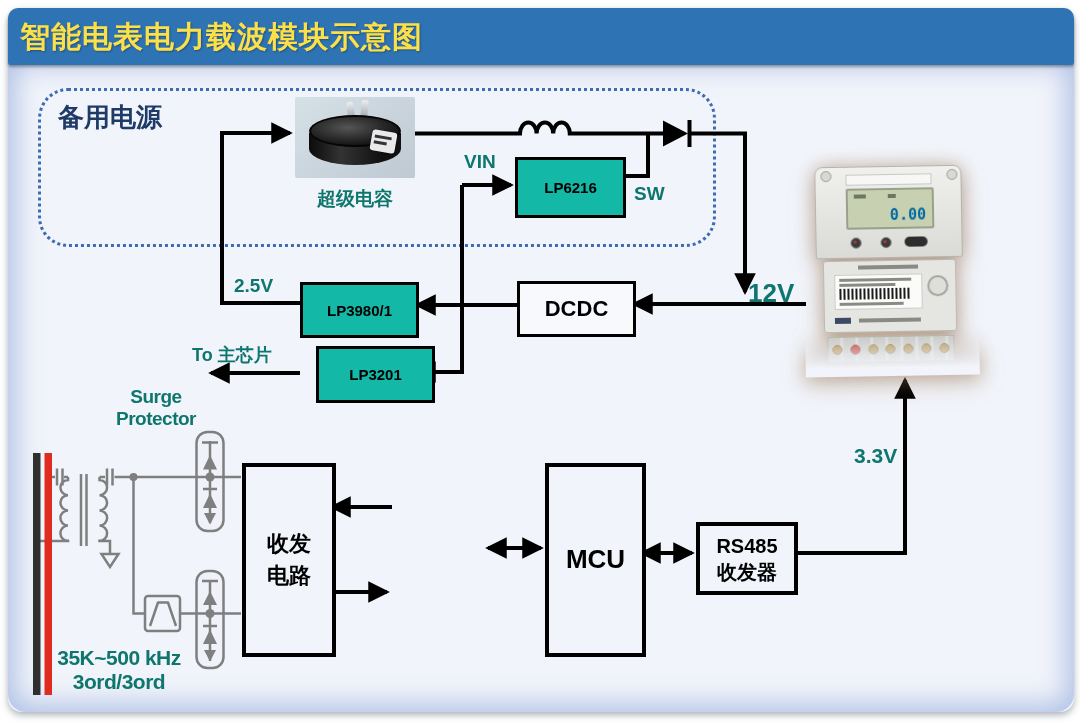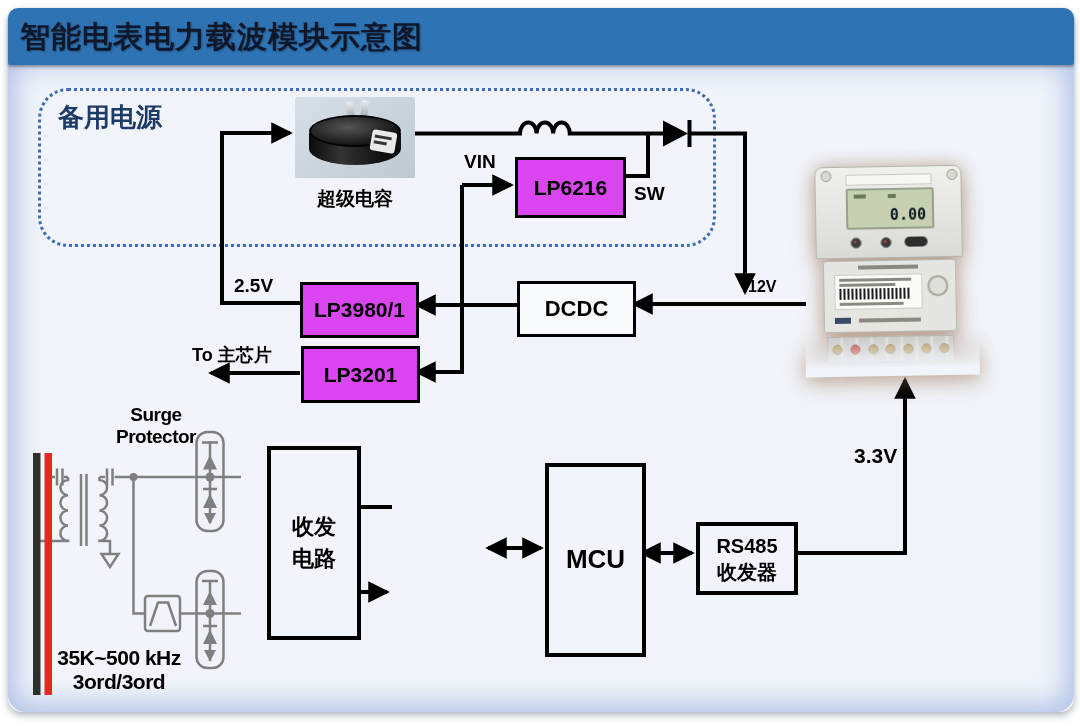--- a/index.html
+++ b/index.html
@@ -4,30 +4,30 @@
 <style>
   html,body{margin:0;padding:0;background:#ffffff;}
   .page{position:relative;width:1080px;height:727px;background:#ffffff;overflow:hidden;
         font-family:"Liberation Sans","DejaVu Sans",sans-serif;}
   .card{position:absolute;left:8px;top:8px;width:1066px;height:704px;background:#F1F4FA;
         border-radius:14px;box-shadow:0 3px 7px rgba(90,100,115,.5);z-index:0;}
   .card-glow{position:absolute;left:0;top:50px;right:0;bottom:0;border-radius:0 0 18px 18px;
         box-shadow:inset 0 0 26px 8px rgba(125,155,215,.55);z-index:0;}
   .titlebar{position:absolute;left:8px;top:8px;width:1066px;height:57px;background:#2E74B5;
         border-radius:10px 10px 3px 3px;box-shadow:0 2px 3px rgba(0,0,0,.35);z-index:4;}
-  .titlebar .t{position:absolute;left:12px;top:0;line-height:57px;color:#0f172a;font-size:30px;
+  .titlebar .t{position:absolute;left:12px;top:0;line-height:57px;color:#fde047;font-size:30px;
         font-weight:bold;letter-spacing:1px;text-shadow:1px 1px 2px rgba(0,0,0,.3);}
   .dashed-box{position:absolute;left:38px;top:88px;width:672px;height:153px;
         border:3px dotted #3D6CB4;border-radius:30px;z-index:1;}
   svg.wires{position:absolute;left:0;top:0;z-index:2;}
-  .lbl{position:absolute;color:#000000;font-weight:bold;white-space:pre-line;z-index:3;}
+  .lbl{position:absolute;color:#0f766e;font-weight:bold;white-space:pre-line;z-index:3;}
   .navy{color:#1E3A67;}
   .node{position:absolute;display:flex;align-items:center;justify-content:center;text-align:center;
         font-weight:bold;color:#000;z-index:3;white-space:pre-line;background:#F1F4FA;}
-  .chip{background:#d946ef;border:3px solid #000;font-size:21px;}
+  .chip{background:#14b8a6;border:3px solid #000;font-size:15px;}
   .white-box{background:#F7F9FC;border:3px solid #000;font-size:22px;}
   .block{border:4px solid #000;font-size:22px;line-height:1.45;}
 
   
   .supercap{position:absolute;left:295px;top:97px;width:120px;height:81px;z-index:3;
         background:linear-gradient(140deg,#D6E0E7,#BFC9D2);border-radius:2px;overflow:hidden;}
   .sc-lead{position:absolute;background:linear-gradient(#eceff1,#9fa3a8);border-radius:2px;}
   .sc-top{position:absolute;left:14px;top:18px;width:92px;height:32px;border-radius:50%;
         background:radial-gradient(ellipse at 42% 38%,#555 0%,#232323 55%,#0a0a0a 85%);
         border:2px solid #050505;box-sizing:border-box;}
@@ -44,21 +44,21 @@
         filter:drop-shadow(0 0 9px rgba(150,110,75,.45)) drop-shadow(0 8px 10px rgba(150,110,75,.3));}
   .m-top{position:absolute;left:0;top:0;width:147px;height:92px;box-sizing:border-box;
         background:linear-gradient(180deg,#F0F0EE,#DADAD6);border:1px solid #b5b5b0;
         border-radius:8px 8px 2px 2px;}
   .m-screw{position:absolute;width:9px;height:9px;border-radius:50%;background:#d9d9d4;
         border:1px solid #9a9a94;}
   .m-strip{position:absolute;left:30px;top:7px;width:84px;height:9px;background:#f7f7f5;border:1px solid #c8c8c3;}
   .m-lcd{position:absolute;left:30px;top:21px;width:84px;height:37px;background:#C7D1B2;
         border:2px solid #99A089;border-radius:2px;}
   .m-lcd .v{position:absolute;right:6px;bottom:3px;font-family:"DejaVu Sans Mono",monospace;
-        font-weight:bold;font-size:15px;color:#0f172a;}
+        font-weight:bold;font-size:15px;color:#0369a1;}
   .m-lcd .d1,.m-lcd .d2{position:absolute;top:4px;height:4px;background:#6d765f;}
   .m-btnrow{position:absolute;left:30px;top:64px;width:84px;height:20px;}
   .m-btn{position:absolute;width:9px;height:9px;border-radius:50%;background:#3a3a3a;border:1px solid #777;}
   .m-btn i{position:absolute;left:2px;top:2px;width:3px;height:3px;border-radius:50%;background:#b04035;display:block;}
   .m-ir{position:absolute;left:58px;top:6px;width:23px;height:10px;background:#2d2d2d;border-radius:5px;}
   .m-mid{position:absolute;left:7px;top:94px;width:133px;height:72px;box-sizing:border-box;
         background:#E5E5E1;border:1px solid #bcbcb7;border-radius:3px;}
   .m-dash{position:absolute;height:4px;background:#8a8a85;}
   .m-label{position:absolute;left:10px;top:13px;width:86px;height:33px;background:#fbfbf9;border:1px solid #ccc;}
   .m-bar{position:absolute;left:4px;top:13px;width:70px;height:11px;
@@ -148,33 +148,33 @@
       <path d="M790 553 H905 V380" marker-end="url(#ah)"></path>
     </g>
     <path d="M663 120.5 L663 146.5 L688 133.5 Z" fill="#000"></path>
   </svg>
 
   <div class="lbl navy" style="left:58px;top:100px;font-size:26px;">备用电源</div>
   <div class="lbl" style="left:290px;top:186px;width:130px;text-align:center;font-size:19px;">超级电容</div>
   <div class="lbl" style="left:464px;top:151px;font-size:19px;">VIN</div>
   <div class="lbl" style="left:634px;top:183px;font-size:19px;">SW</div>
   <div class="lbl" style="left:234px;top:275px;font-size:19px;">2.5V</div>
-  <div class="lbl" style="left:748px;top:278px;font-size:16px;">12V</div>
+  <div class="lbl" style="left:748px;top:278px;font-size:26px;">12V</div>
   <div class="lbl" style="left:854px;top:444px;font-size:21px;">3.3V</div>
   <div class="lbl" style="left:192px;top:343px;font-size:18px;">To 主芯片</div>
-  <div class="lbl" style="left:100px;top:404px;width:112px;text-align:center;font-size:19px;line-height:1.15;letter-spacing:-0.5px;">Surge
+  <div class="lbl" style="left:100px;top:386px;width:112px;text-align:center;font-size:19px;line-height:1.15;letter-spacing:-0.5px;">Surge
 Protector</div>
   <div class="lbl" style="left:50px;top:646px;width:138px;text-align:center;font-size:21px;line-height:1.15;letter-spacing:-0.5px;">35K~500 kHz
 3ord/3ord</div>
 
   <div class="node chip" style="left:515px;top:157px;width:105px;height:55px;">LP6216</div>
   <div class="node chip" style="left:300px;top:282px;width:113px;height:50px;text-align:center;">LP3980/1</div>
-  <div class="node chip" style="left:301px;top:346px;width:113px;height:51px;">LP3201</div>
+  <div class="node chip" style="left:316px;top:346px;width:113px;height:51px;">LP3201</div>
   <div class="node white-box" style="left:517px;top:281px;width:113px;height:50px;">DCDC</div>
-  <div class="node block" style="left:242px;top:446px;width:86px;height:186px;margin-left:25px;">收发
+  <div class="node block" style="left:242px;top:463px;width:86px;height:186px;">收发
 电路</div>
   <div class="node block" style="left:545px;top:463px;width:93px;height:186px;font-size:26px;">MCU</div>
   <div class="node block" style="left:696px;top:522px;width:94px;height:65px;font-size:20px;line-height:1.3;">RS485
 收发器</div>
 
   <div class="supercap">
     <span class="sc-lead" style="left:52px;top:5px;width:7px;height:17px;transform:rotate(-8deg);"></span>
     <span class="sc-lead" style="left:66px;top:3px;width:7px;height:19px;transform:rotate(5deg);"></span>
     <span class="sc-body"></span>
     <span class="sc-top"></span>

